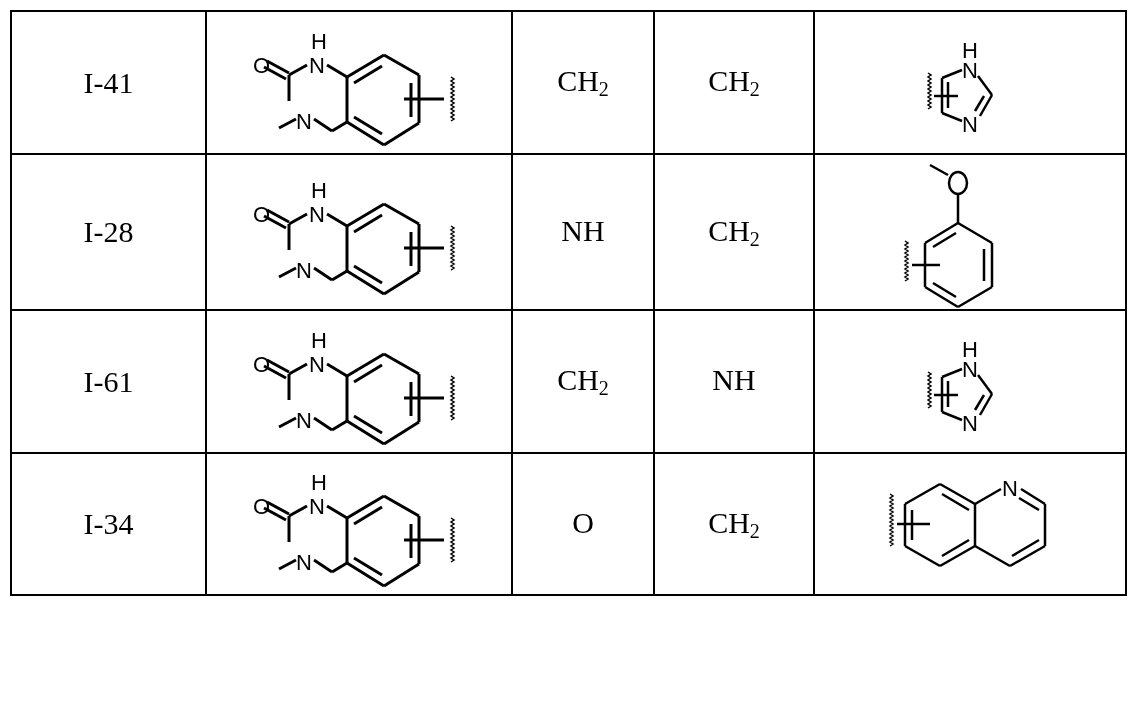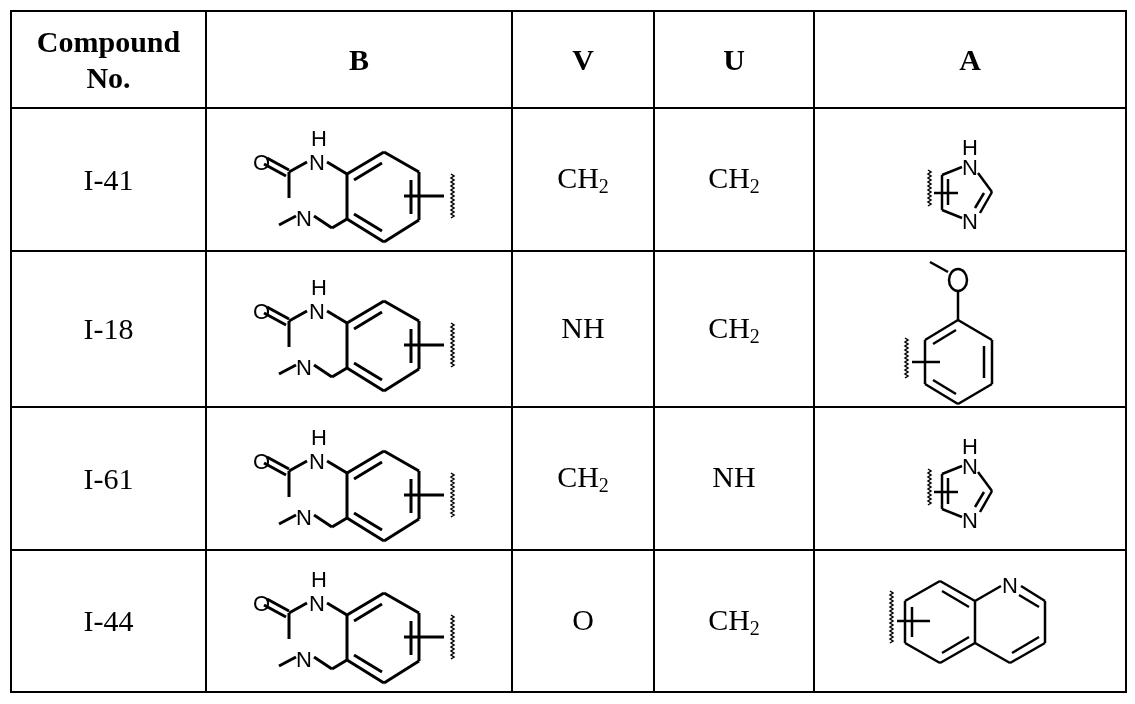--- a/index.html
+++ b/index.html
@@ -55,27 +55,20 @@
 
 <table class="tbl">
   <colgroup>
     <col style="width:195px">
       <col style="width:306px">
       <col style="width:142px">
       <col style="width:160px">
       <col style="width:312px">
   </colgroup>
   <tbody>
-      <tr style="height:97px">
-    <th style="padding:0 18px">Compound No.</th>
-    <th>B</th>
-    <th>V</th>
-    <th>U</th>
-    <th>A</th>
-  </tr>
 
   <tr style="height:143px">
     <td class="txt">I-41</td>
     <td>
       <svg class="mol" width="240" height="140" viewBox="0 0 240 140">
         <use href="#molB"></use>
         <text x="14" y="60">O</text>
         <text x="70" y="60">N</text>
         <text x="72" y="36">H</text>
         <text x="57" y="116">N</text>
@@ -87,21 +80,21 @@
       <svg class="mol" width="100" height="130" viewBox="0 0 100 130">
         <use href="#molImid"></use>
         <text x="42" y="40">H</text>
         <text x="42" y="60">N</text>
         <text x="42" y="114">N</text>
       </svg>
     </td>
   </tr>
 
   <tr style="height:156px">
-    <td class="txt">I-18</td>
+    <td class="txt">I-28</td>
     <td>
       <svg class="mol" width="240" height="140" viewBox="0 0 240 140">
         <use href="#molB"></use>
         <text x="14" y="60">O</text>
         <text x="70" y="60">N</text>
         <text x="72" y="36">H</text>
         <text x="57" y="116">N</text>
       </svg>
     </td>
     <td class="txt"><span>NH</span><sub></sub></td>
@@ -145,21 +138,21 @@
       <svg class="mol" width="100" height="130" viewBox="0 0 100 130">
         <use href="#molImid"></use>
         <text x="42" y="40">H</text>
         <text x="42" y="60">N</text>
         <text x="42" y="114">N</text>
       </svg>
     </td>
   </tr>
 
   <tr style="height:142px">
-    <td class="txt">I-44</td>
+    <td class="txt">I-34</td>
     <td>
       <svg class="mol" width="240" height="140" viewBox="0 0 240 140">
         <use href="#molB"></use>
         <text x="14" y="60">O</text>
         <text x="70" y="60">N</text>
         <text x="72" y="36">H</text>
         <text x="57" y="116">N</text>
       </svg>
     </td>
     <td class="txt"><span>O</span><sub></sub></td>

